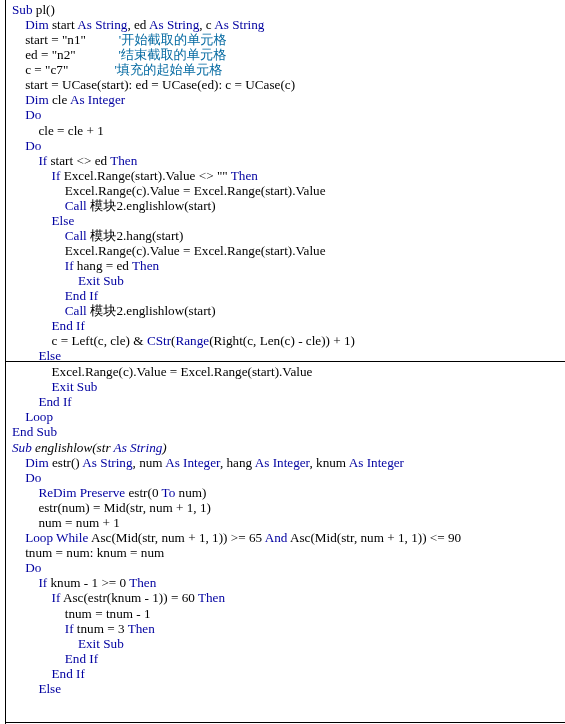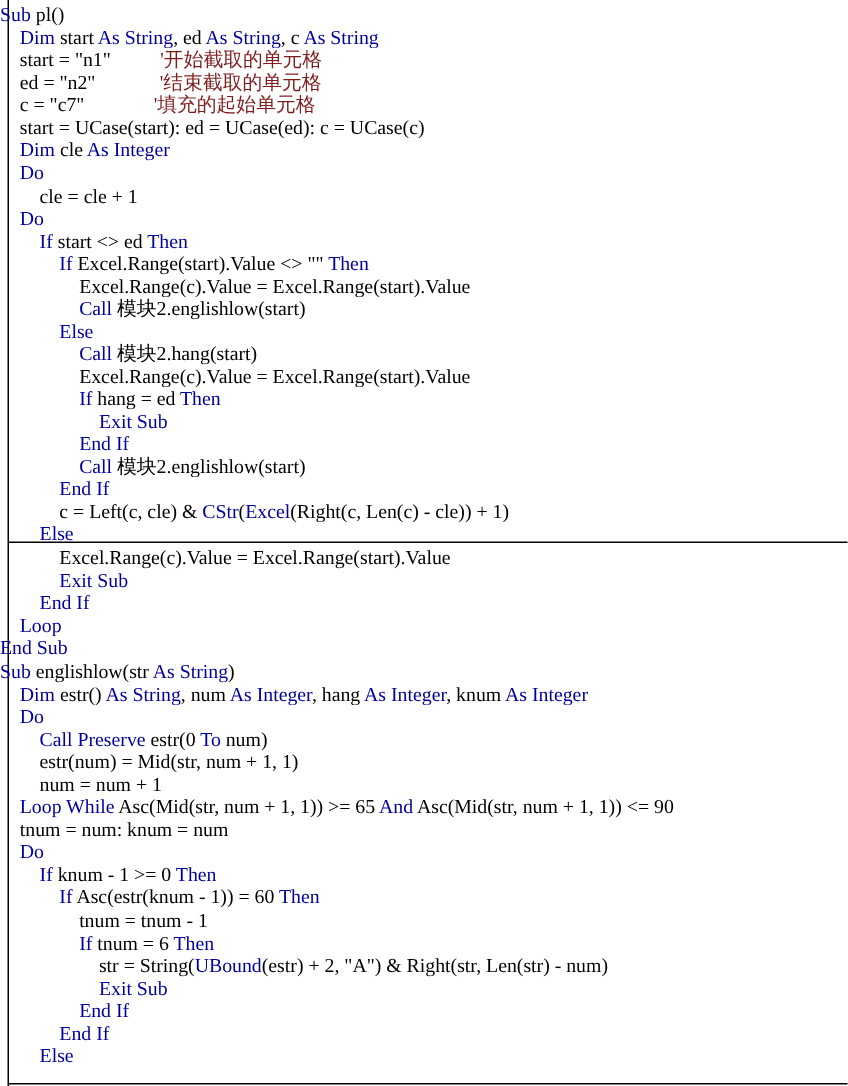--- a/index.html
+++ b/index.html
@@ -37,26 +37,27 @@
     width: 565px;
   }
   .code-line {
     height: 15.07px;
     line-height: 15.07px;
     white-space: pre;
     font-family: "Liberation Serif", "DejaVu Serif", serif;
     font-size: 13.2px;
     letter-spacing: 0px;
     color: #000000;
+    padding-left: 12px;
     box-sizing: border-box;
     overflow: hidden;
   }
   .kw   { color: #0000A0; }
   .plain{ color: #000000; }
-  .cmt  { color: #7f1d1d; }
+  .cmt  { color: #0369a1; }
   .proc-sep {
     position: absolute;
     left: 6px;
     width: 559px;
     height: 1px;
     background: #000000;
   }
   .proc-sep.top { top: 361px; }
   .proc-sep.bottom { top: 722px; }
 </style>
@@ -83,39 +84,38 @@
       <div class="code-line"><span class="plain">                </span><span class="plain">Excel.Range(c).Value = Excel.Range(start).Value</span></div>
       <div class="code-line"><span class="plain">                </span><span class="kw">Call </span><span class="plain">模块2.englishlow(start)</span></div>
       <div class="code-line"><span class="plain">            </span><span class="kw">Else</span></div>
       <div class="code-line"><span class="plain">                </span><span class="kw">Call </span><span class="plain">模块2.hang(start)</span></div>
       <div class="code-line"><span class="plain">                </span><span class="plain">Excel.Range(c).Value = Excel.Range(start).Value</span></div>
       <div class="code-line"><span class="plain">                </span><span class="kw">If </span><span class="plain">hang = ed </span><span class="kw">Then</span></div>
       <div class="code-line"><span class="plain">                    </span><span class="kw">Exit Sub</span></div>
       <div class="code-line"><span class="plain">                </span><span class="kw">End If</span></div>
       <div class="code-line"><span class="plain">                </span><span class="kw">Call </span><span class="plain">模块2.englishlow(start)</span></div>
       <div class="code-line"><span class="plain">            </span><span class="kw">End If</span></div>
-      <div class="code-line"><span class="plain">            </span><span class="plain">c = Left(c, cle) &amp; </span><span class="kw">CStr</span><span class="plain">(</span><span class="kw">Excel</span><span class="plain">(Right(c, Len(c) - cle)) + 1)</span></div>
+      <div class="code-line"><span class="plain">            </span><span class="plain">c = Left(c, cle) &amp; </span><span class="kw">CStr</span><span class="plain">(</span><span class="kw">Range</span><span class="plain">(Right(c, Len(c) - cle)) + 1)</span></div>
       <div class="code-line"><span class="plain">        </span><span class="kw">Else</span></div>
       <div class="code-line"><span class="plain">            </span><span class="plain">Excel.Range(c).Value = Excel.Range(start).Value</span></div>
       <div class="code-line"><span class="plain">            </span><span class="kw">Exit Sub</span></div>
       <div class="code-line"><span class="plain">        </span><span class="kw">End If</span></div>
       <div class="code-line"><span class="plain">    </span><span class="kw">Loop</span></div>
       <div class="code-line"><span class="plain"></span><span class="kw">End Sub</span></div>
-      <div class="code-line" style="margin-top: 1px;"><span class="plain"></span><span class="kw">Sub </span><span class="plain">englishlow(str </span><span class="kw">As String</span><span class="plain">)</span></div>
+      <div class="code-line" style="margin-top: 1px; font-style: italic;"><span class="plain"></span><span class="kw">Sub </span><span class="plain">englishlow(str </span><span class="kw">As String</span><span class="plain">)</span></div>
       <div class="code-line"><span class="plain">    </span><span class="kw">Dim </span><span class="plain">estr() </span><span class="kw">As String</span><span class="plain">, num </span><span class="kw">As Integer</span><span class="plain">, hang </span><span class="kw">As Integer</span><span class="plain">, knum </span><span class="kw">As Integer</span></div>
       <div class="code-line"><span class="plain">    </span><span class="kw">Do</span></div>
-      <div class="code-line"><span class="plain">        </span><span class="kw">Call Preserve </span><span class="plain">estr(0 </span><span class="kw">To </span><span class="plain">num)</span></div>
+      <div class="code-line"><span class="plain">        </span><span class="kw">ReDim Preserve </span><span class="plain">estr(0 </span><span class="kw">To </span><span class="plain">num)</span></div>
       <div class="code-line"><span class="plain">        </span><span class="plain">estr(num) = Mid(str, num + 1, 1)</span></div>
       <div class="code-line"><span class="plain">        </span><span class="plain">num = num + 1</span></div>
       <div class="code-line"><span class="plain">    </span><span class="kw">Loop While </span><span class="plain">Asc(Mid(str, num + 1, 1)) &gt;= 65 </span><span class="kw">And </span><span class="plain">Asc(Mid(str, num + 1, 1)) &lt;= 90</span></div>
       <div class="code-line"><span class="plain">    </span><span class="plain">tnum = num: knum = num</span></div>
       <div class="code-line"><span class="plain">    </span><span class="kw">Do</span></div>
       <div class="code-line"><span class="plain">        </span><span class="kw">If </span><span class="plain">knum - 1 &gt;= 0 </span><span class="kw">Then</span></div>
       <div class="code-line"><span class="plain">            </span><span class="kw">If </span><span class="plain">Asc(estr(knum - 1)) = 60 </span><span class="kw">Then</span></div>
       <div class="code-line"><span class="plain">                </span><span class="plain">tnum = tnum - 1</span></div>
-      <div class="code-line"><span class="plain">                </span><span class="kw">If </span><span class="plain">tnum = 6 </span><span class="kw">Then</span></div>
-      <div class="code-line"><span class="plain">                    </span><span class="plain">str = String(</span><span class="kw">UBound</span><span class="plain">(estr) + 2, "A") &amp; Right(str, Len(str) - num)</span></div>
+      <div class="code-line"><span class="plain">                </span><span class="kw">If </span><span class="plain">tnum = 3 </span><span class="kw">Then</span></div>
       <div class="code-line"><span class="plain">                    </span><span class="kw">Exit Sub</span></div>
       <div class="code-line"><span class="plain">                </span><span class="kw">End If</span></div>
       <div class="code-line"><span class="plain">            </span><span class="kw">End If</span></div>
       <div class="code-line"><span class="plain">        </span><span class="kw">Else</span></div>
     </div>
 </div>
 
 </body></html>

